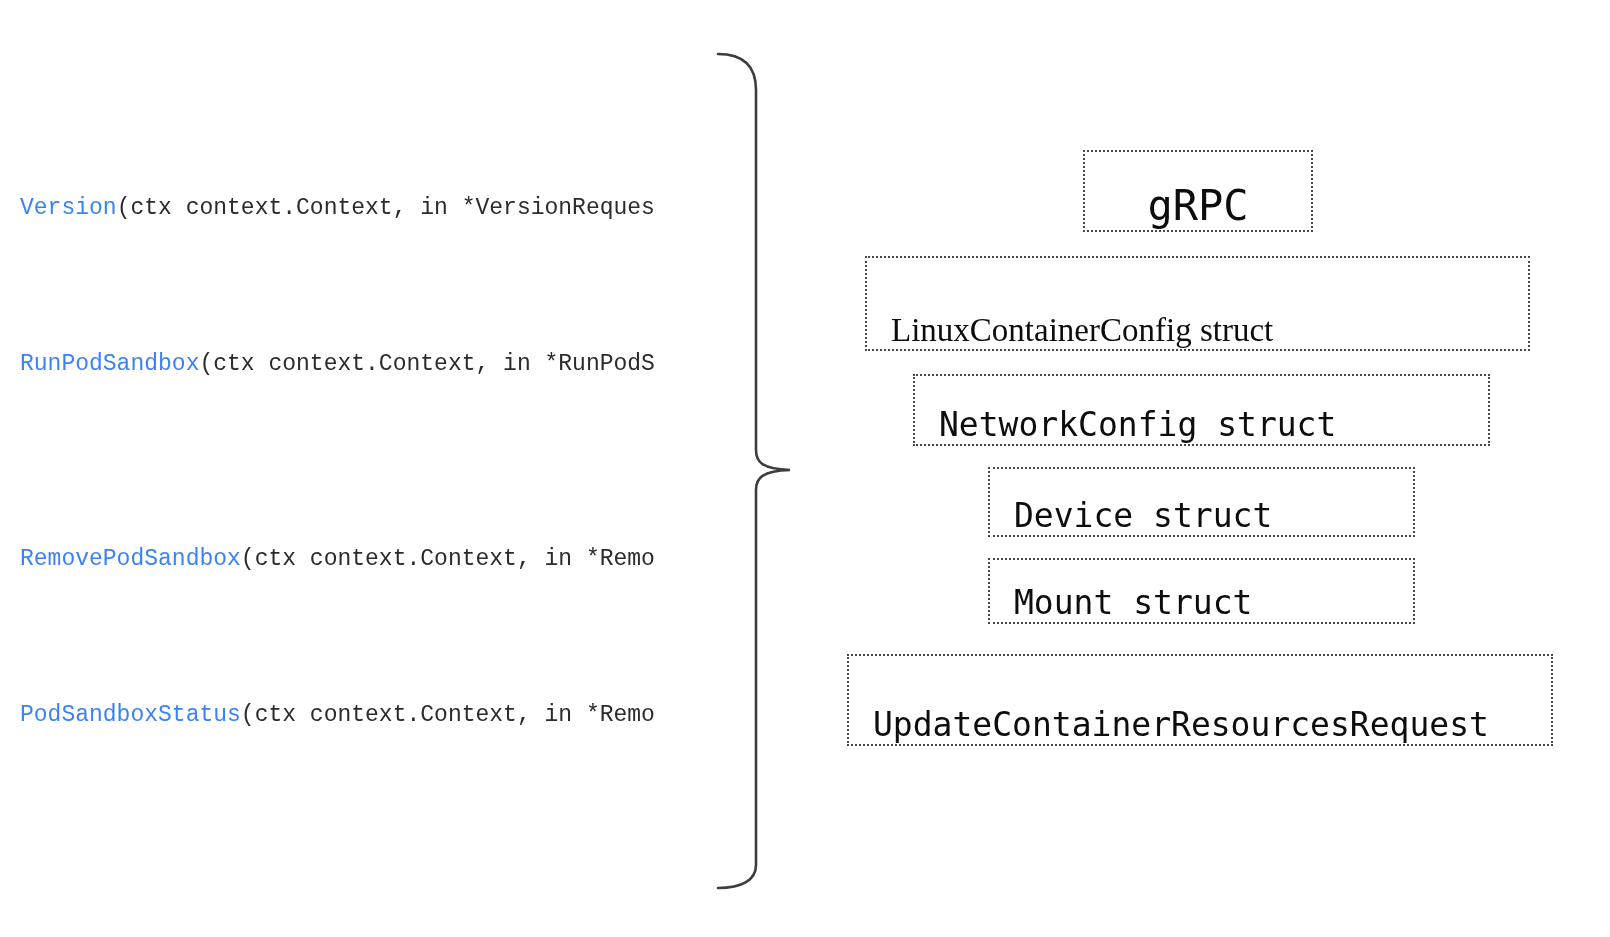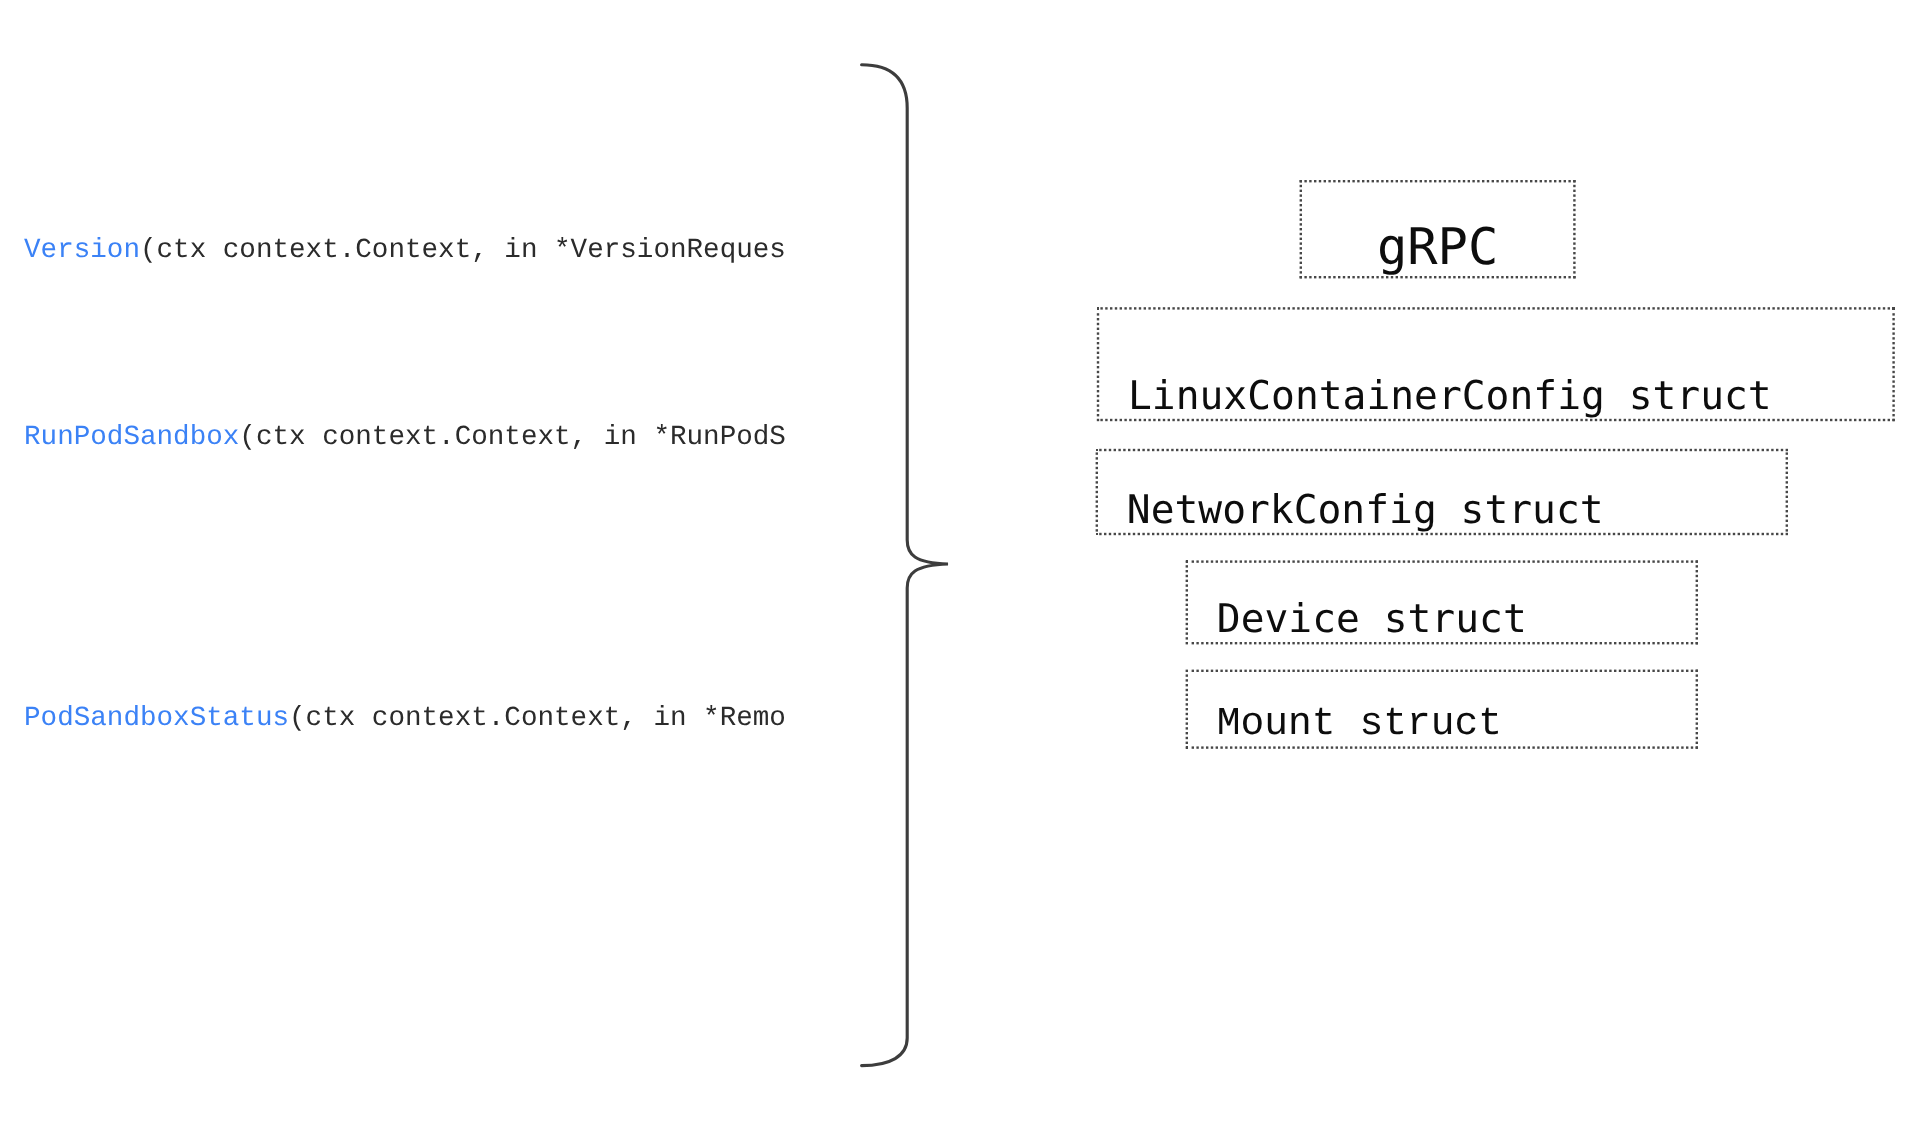--- a/index.html
+++ b/index.html
@@ -61,48 +61,49 @@
     box-sizing: border-box;
     padding-left: 24px;
   }
   .box-grpc {
     left: 1083px; top: 150px; width: 230px; height: 82px;
     justify-content: center;
     padding-left: 0;
     font-size: 42px;
   }
   .box-linux-container-config {
-    left: 914px; top: 256px; width: 665px; height: 95px;
+    left: 865px; top: 256px; width: 665px; height: 95px; font-family: Liberation Serif, serif;
   }
   .box-network-config {
     left: 913px; top: 374px; width: 577px; height: 72px;
   }
   .box-device {
     left: 988px; top: 467px; width: 427px; height: 70px;
   }
   .box-mount {
-    left: 988px; top: 558px; width: 427px; height: 66px; font-family: Liberation Mono, monospace;
+    left: 988px; top: 558px; width: 427px; height: 66px;
   }
   .box-update-container-resources-request {
     left: 847px; top: 654px; width: 706px; height: 92px;
   }
 </style>
 </head>
 <body>
 
 <div class="canvas">
 
   <div class="method-list">
     
   
       <div class="method-line"><span class="method-name">Version</span><span class="method-rest">(ctx context.Context, in *VersionReques</span></div>
     
       <div class="method-line"><span class="method-name">RunPodSandbox</span><span class="method-rest">(ctx context.Context, in *RunPodS</span></div>
     
     
+      <div class="method-line"><span class="method-name">RemovePodSandbox</span><span class="method-rest">(ctx context.Context, in *Remo</span></div>
     
       <div class="method-line"><span class="method-name">PodSandboxStatus</span><span class="method-rest">(ctx context.Context, in *Remo</span></div>
     
       
     
       
     
       
     
       
@@ -157,14 +158,17 @@
   </div>
 
   <div class="box box-device">
     <span>Device struct</span>
   </div>
 
   <div class="box box-mount">
     <span>Mount struct</span>
   </div>
 
+  <div class="box box-update-container-resources-request">
+    <span>UpdateContainerResourcesRequest</span>
+  </div>
 
 </div>
 
 </body></html>

